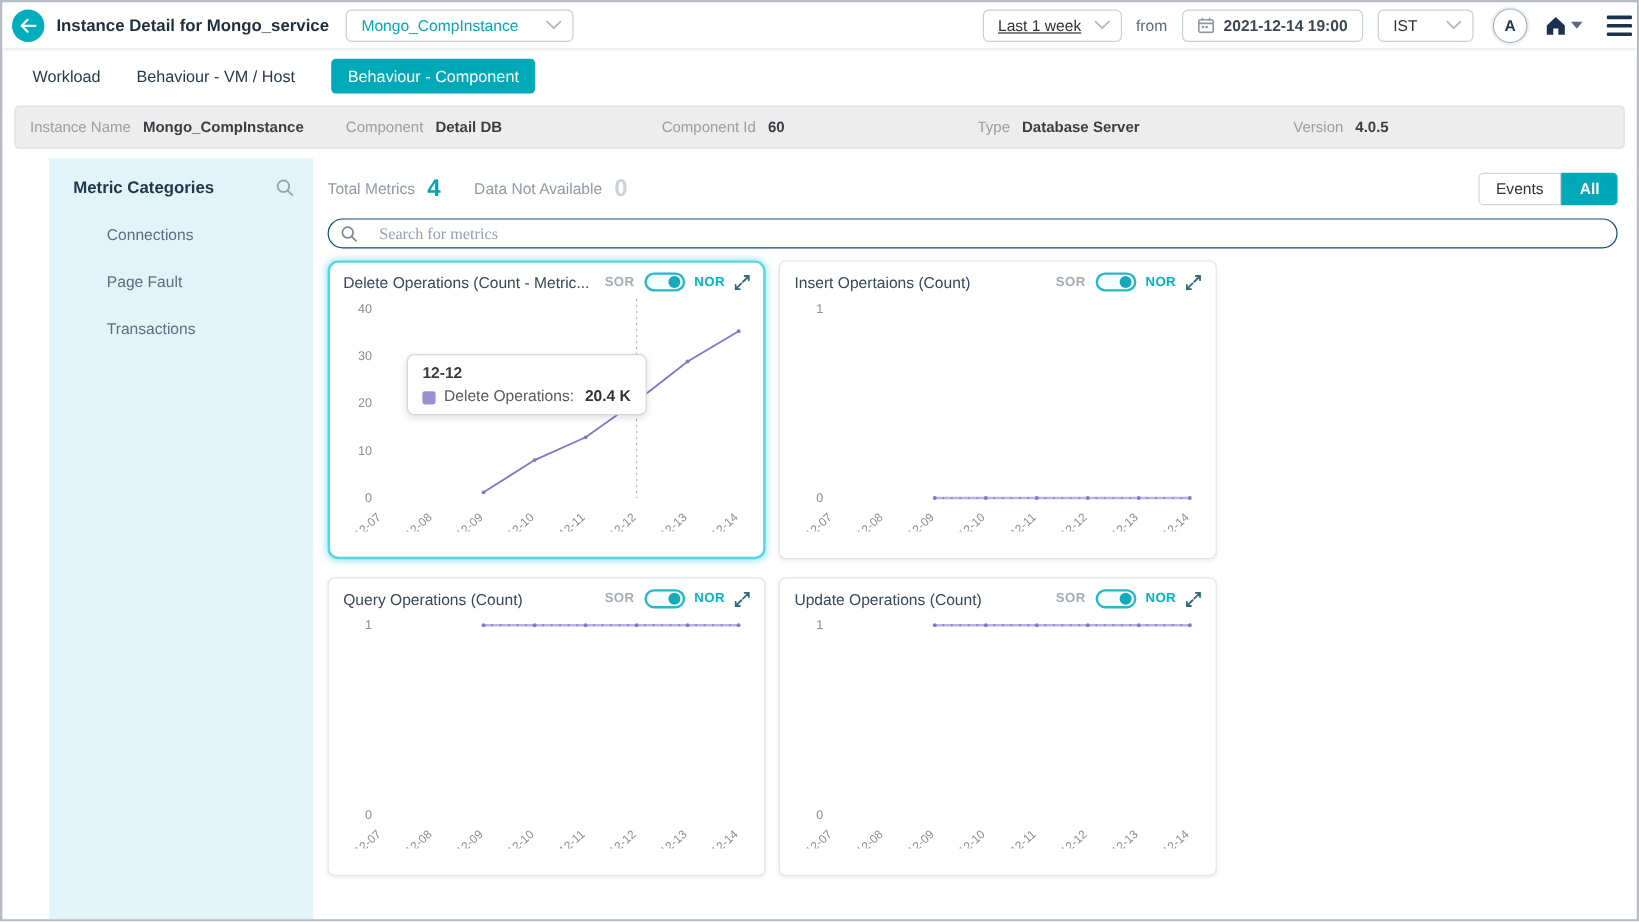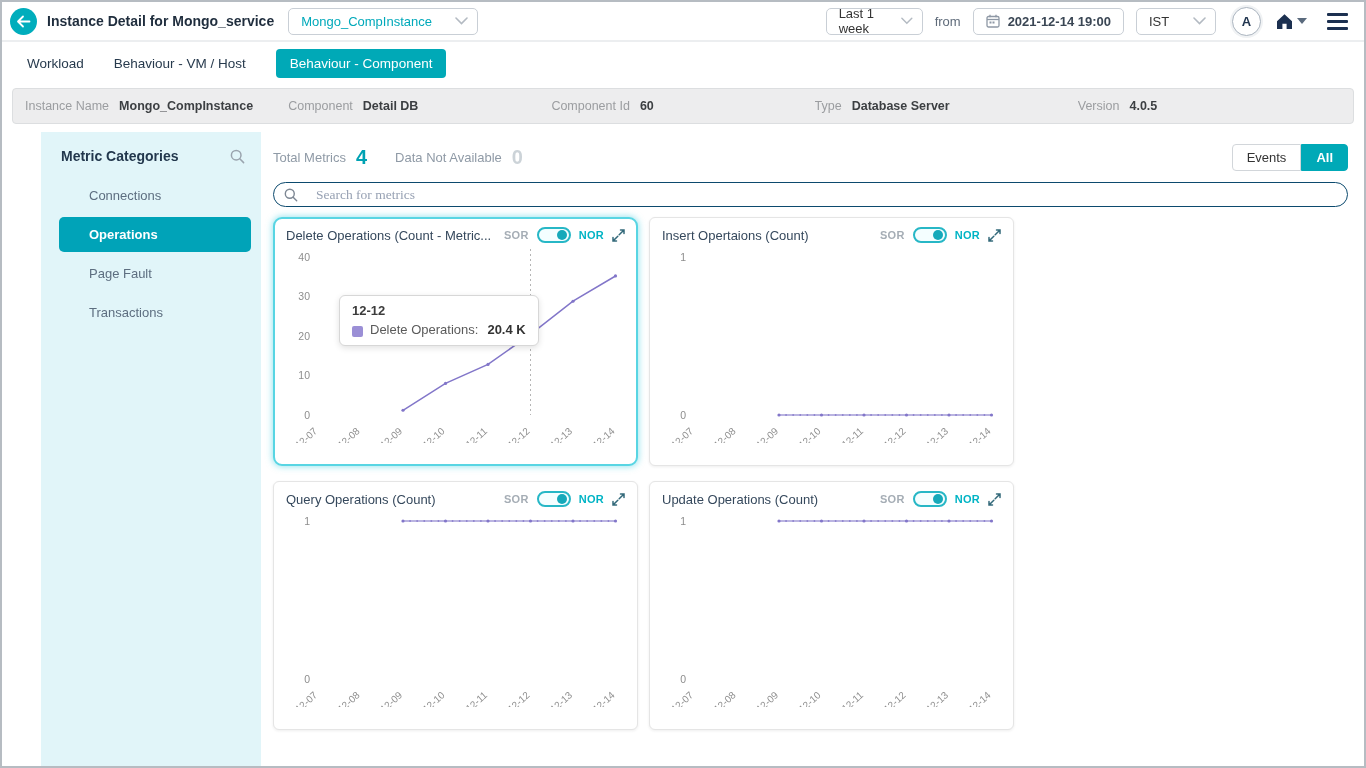--- a/index.html
+++ b/index.html
@@ -3,33 +3,33 @@
 <meta charset="utf-8">
 <style>
   * { margin:0; padding:0; box-sizing:border-box; }
   html,body { background:#fff; }
   body { font-family:"Liberation Sans", sans-serif; color:#333; }
   .page { width:1366px; height:768px; border:2px solid #b6bcc2; background:#fff;
           display:flex; flex-direction:column; overflow:hidden; position:relative; }
 
   
   .topbar { height:40px; flex:0 0 40px; display:flex; align-items:center;
-            justify-content:space-between; padding:0 16px 0 8px; background:#fff;
+            justify-content:space-between; padding:0 4px 0 8px; background:#fff;
             border-bottom:2px solid #eceef0; }
   .tb-left, .tb-right { display:flex; align-items:center; }
   .back-btn { width:27px; height:27px; border-radius:50%; background:#00adbc; border:none;
               display:flex; align-items:center; justify-content:center; cursor:pointer; flex:0 0 27px; }
   .app-title { font-size:14px; font-weight:bold; color:#1f2d3d; margin:0 14px 0 10px; white-space:nowrap; }
   .select { height:27px; border:1px solid #c9cfd6; border-radius:5px; background:#fff;
             display:flex; align-items:center; justify-content:space-between;
             padding:0 9px 0 12px; font-size:13px; cursor:pointer; }
   .instance-select { width:190px; }
   .sel-teal { color:#00a9ba; }
   .tb-right .select { margin-left:0; }
-  .range-select { width:97px; margin-right:12px; }
+  .range-select { width:116px; margin-right:12px;text-decoration:underline; }
   .from-label { color:#5f6b7a; font-size:13px; margin-right:12px; }
   .datebox { height:27px; border:1px solid #c9cfd6; border-radius:5px; display:flex;
              align-items:center; gap:8px; padding:0 12px; font-size:13px; font-weight:bold;
              color:#3a4654; cursor:pointer; margin-right:12px; }
   .tz-select { width:80px; margin-right:16px; }
   .avatar { width:29px; height:29px; border-radius:50%; background:#fff; border:1px solid #aab4bf;
             box-shadow:0 0 0 2px #f0f2f4; display:flex; align-items:center; justify-content:center;
             font-size:13px; font-weight:bold; color:#21354f; cursor:pointer; margin-right:14px; }
   .home-wrap { display:flex; align-items:center; gap:3px; cursor:pointer; margin-right:20px; }
   .hamburger { display:flex; flex-direction:column; gap:4px; cursor:pointer; padding:3px 0; }
@@ -195,21 +195,20 @@
     <aside class="sidebar">
       <div class="sb-head">
         <span class="sb-title">Metric Categories</span>
         <svg width="15" height="15" viewBox="0 0 15 15">
             <circle cx="6.2" cy="6.2" r="4.8" fill="none" stroke="#9aa4ae" stroke-width="1.5"></circle>
             <path d="M9.8 9.8 L13.6 13.6" stroke="#9aa4ae" stroke-width="1.5" stroke-linecap="round"></path>
           </svg>
       </div>
       <ul class="sb-items" id="sbItems">
           <li class="sb-item">Connections</li>
-          <li class="sb-item active">Operations</li>
           <li class="sb-item">Page Fault</li>
           <li class="sb-item">Transactions</li>
         </ul>
     </aside>
 
     <main class="main">
       <div class="metrics-header">
         <div class="mh-left">
           <span class="mh-label">Total Metrics</span>
           <span class="mh-total">4</span>

